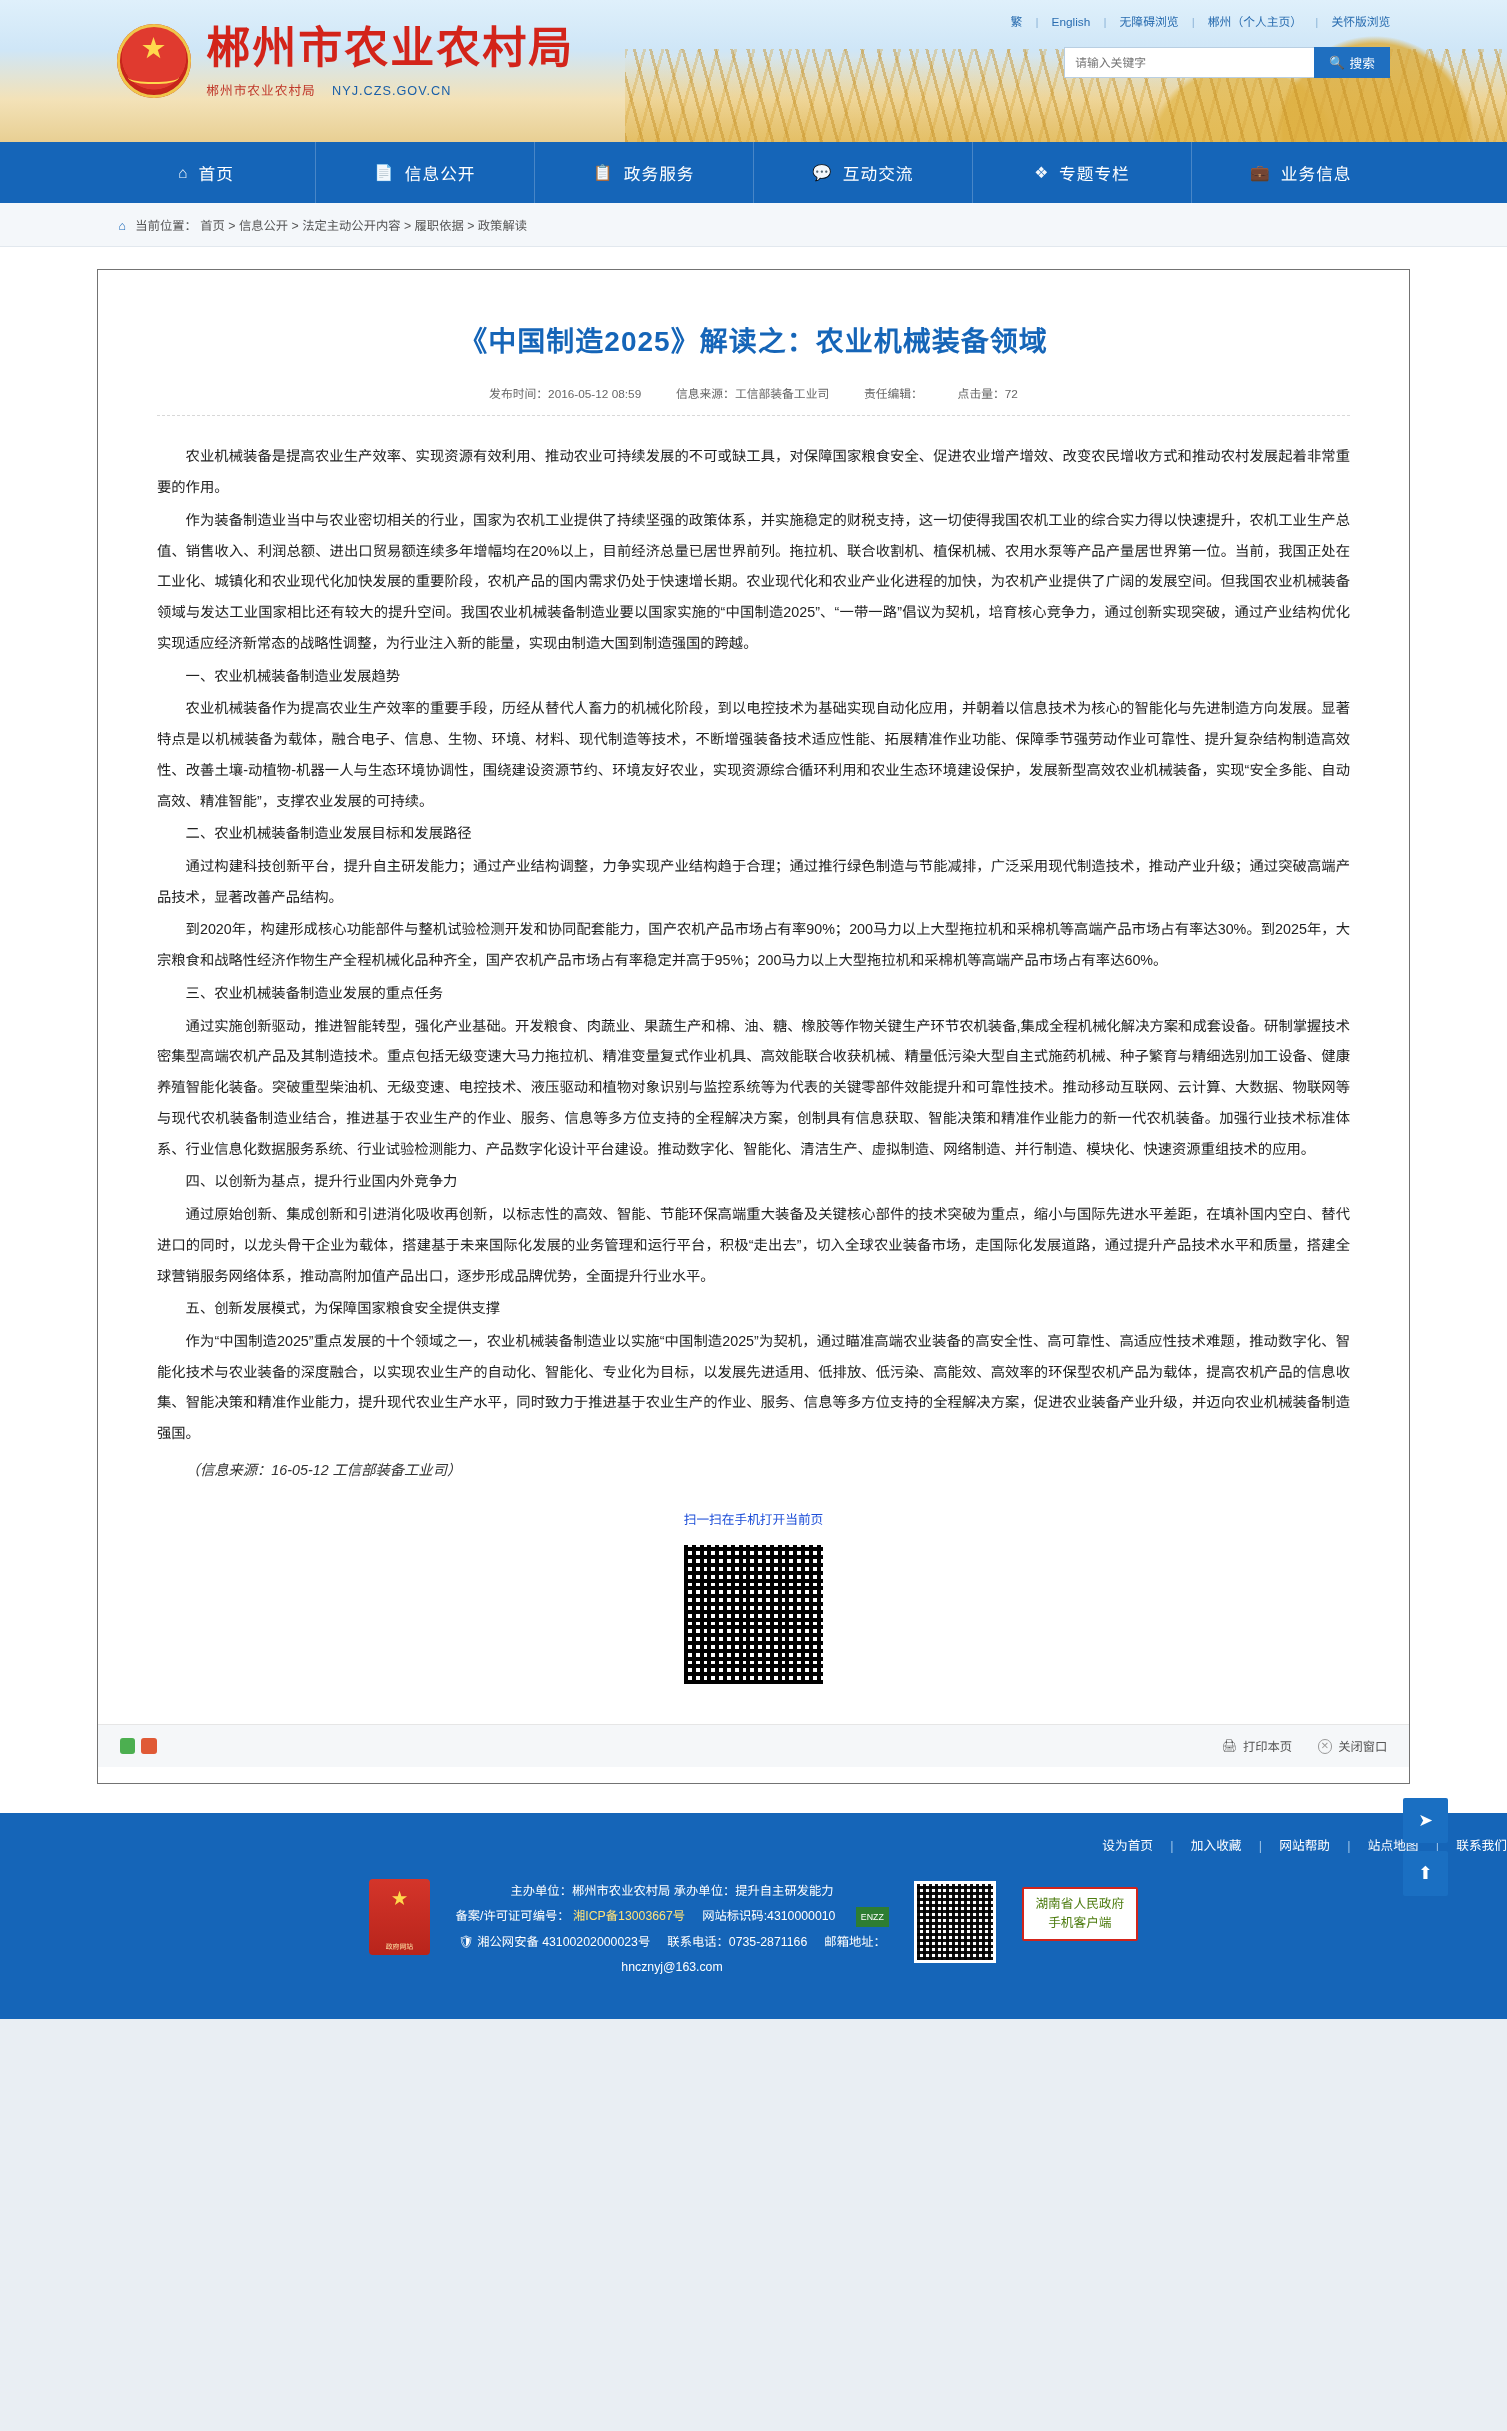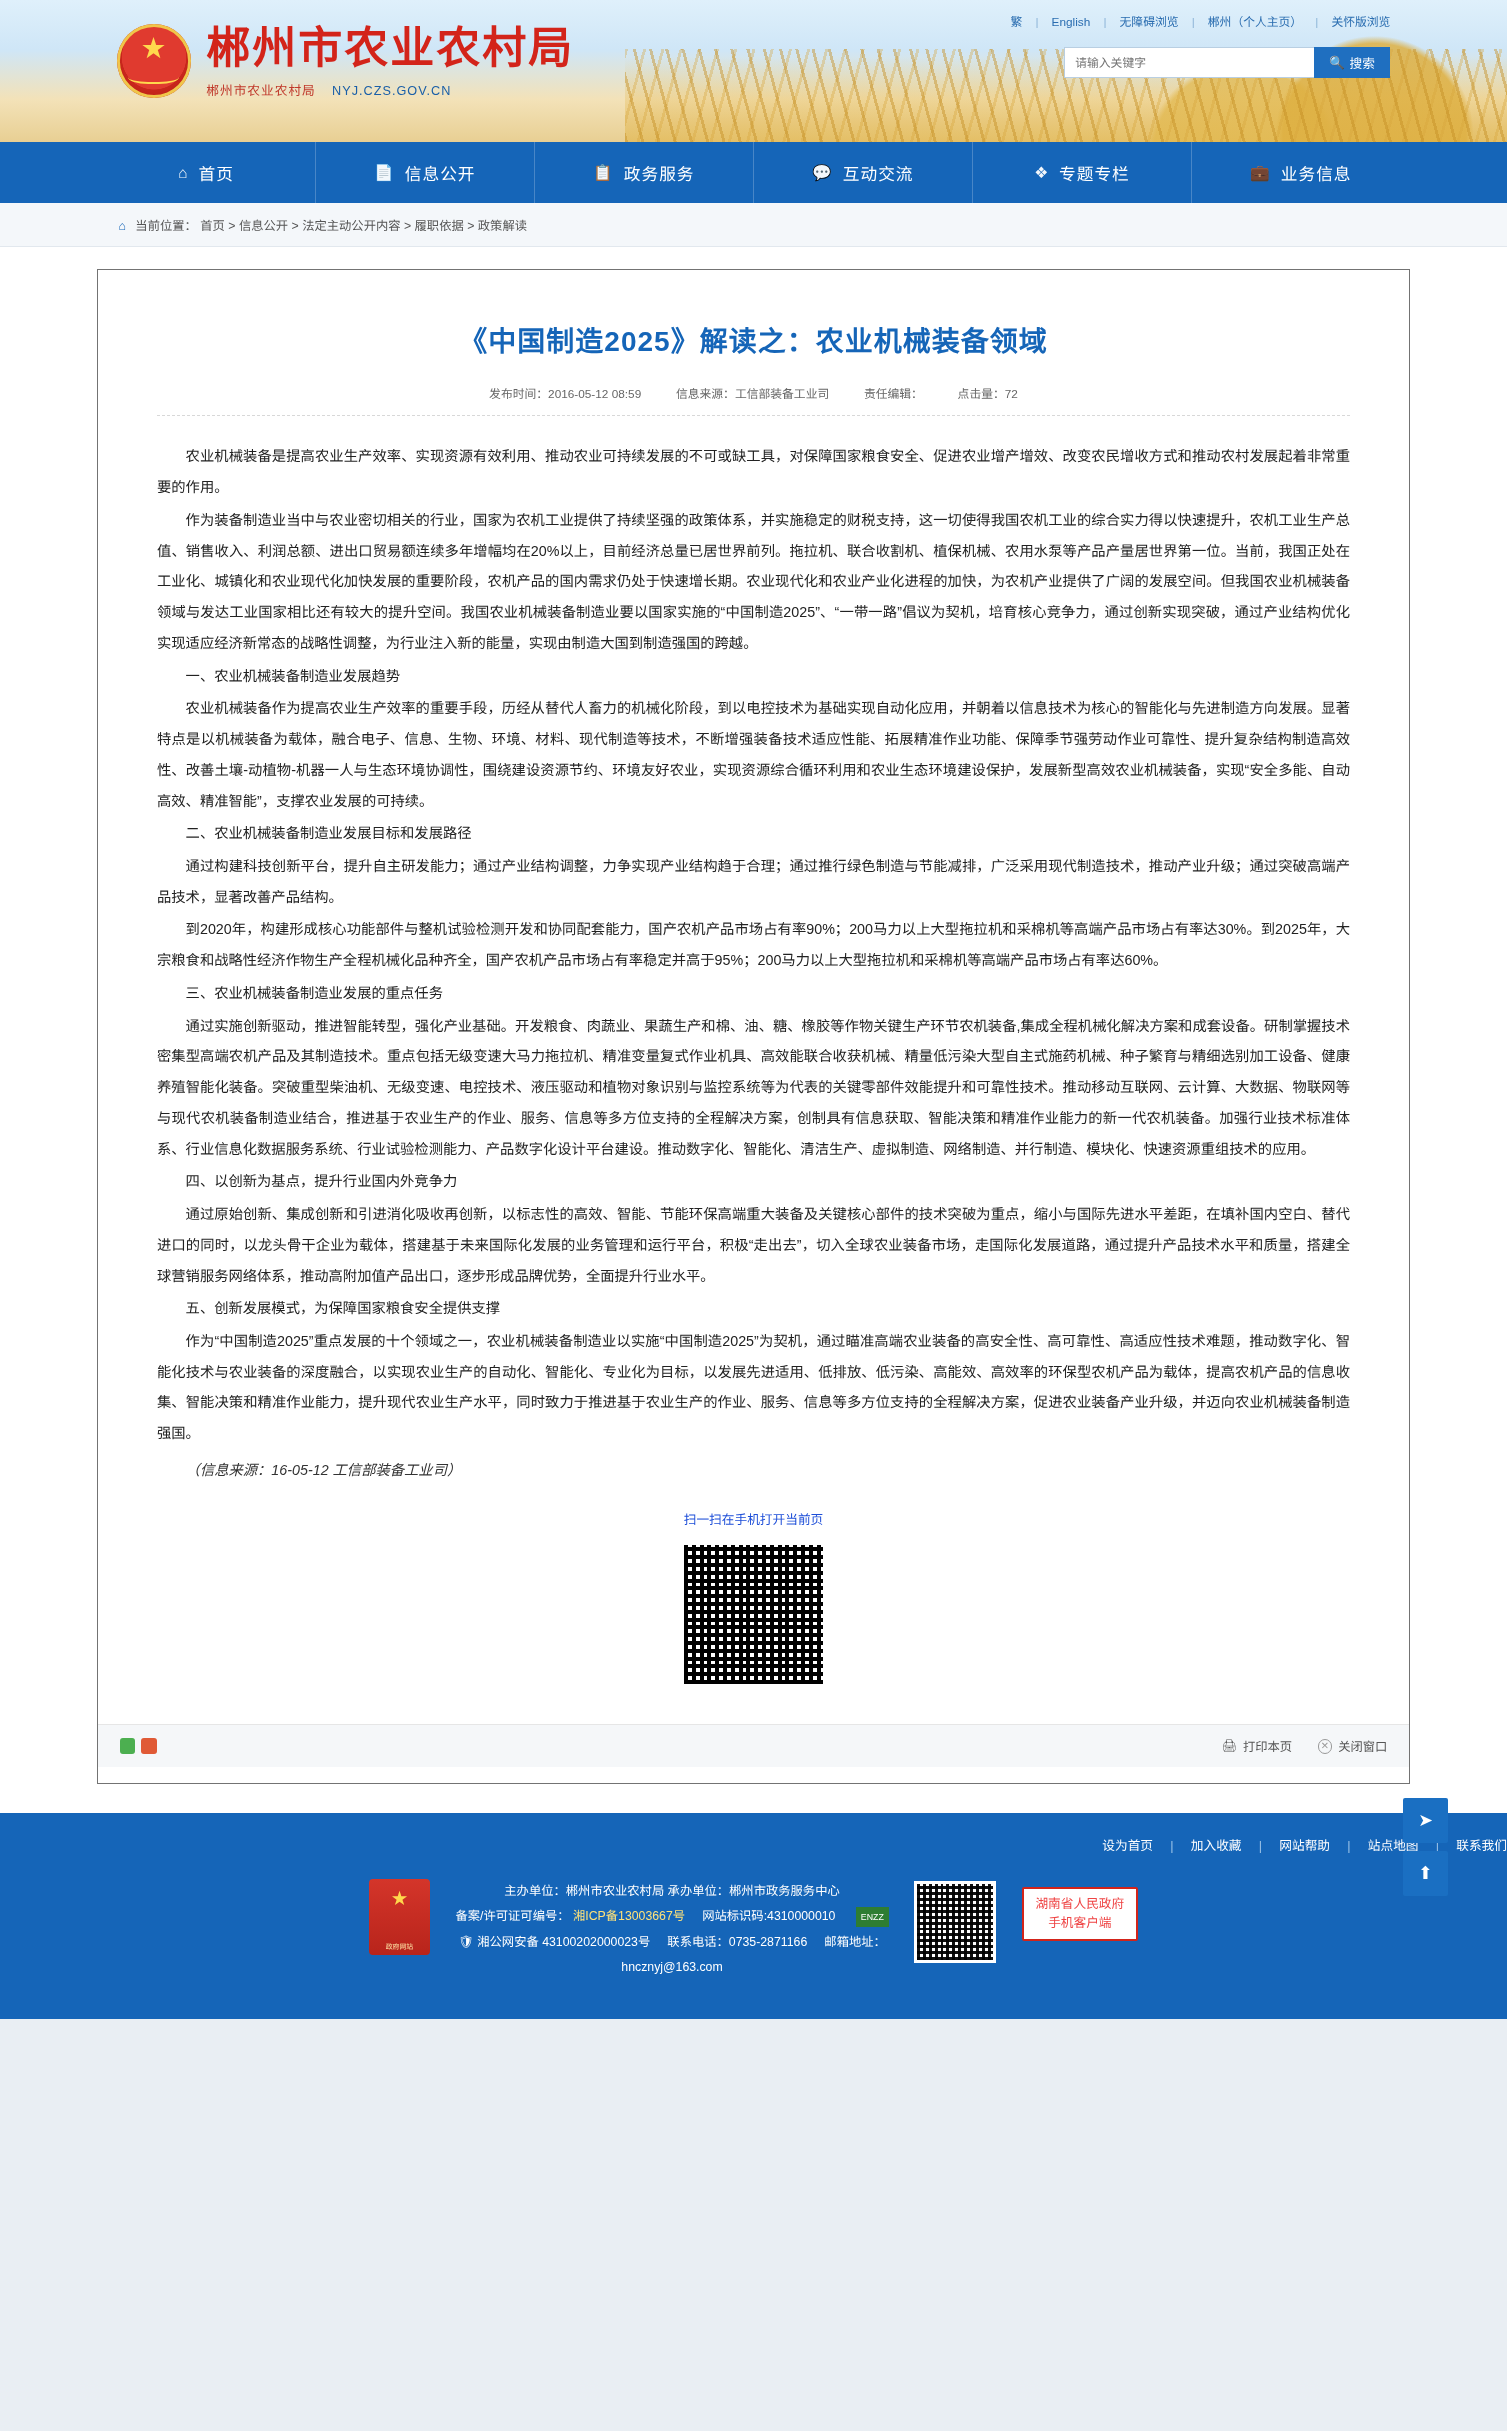--- a/index.html
+++ b/index.html
@@ -159,21 +159,21 @@
     padding:1px 4.9px; border-radius:0; vertical-align:middle; margin-left:17px;
   }
   .foot-qr {
     width:82px; height:82px; margin-top:7.8px;
     background-image:
       repeating-linear-gradient(90deg,#111 0 2.9px,#fff 2.9px 5.9px),
       repeating-linear-gradient(0deg,#111 0 2.9px,#fff 2.9px 5.9px);
     background-blend-mode: multiply; border:3.9px solid #fff;
   }
   .gov-app {
-    margin-top:13.7px; background:#fff; color:#ef4444; border:2px solid #d3241a;
+    margin-top:13.7px; background:#fff; color:#4d7c0f; border:2px solid #d3241a;
     padding:5.9px 11.8px; font-size:12.7px; line-height:1.5; text-align:center; border-radius:2px;
   }
   .side-tools { position:absolute; right:59px; top:-69px; display:flex; flex-direction:column; gap:7.8px; }
   .side-btn {
     width:45px; height:45px; background:#1a6fc2; color:#fff; display:flex;
     align-items:center; justify-content:center; font-size:17.6px; cursor:pointer; border-radius:2px;
   }
   .side-btn.alt { background:#1a6fc2; }
 </style>
 </head>
@@ -328,21 +328,21 @@
   <div class="footer">
     <div class="side-tools">
       <div class="side-btn">➤</div>
       <div class="side-btn alt">⬆</div>
     </div>
     <div class="footer-inner">
       <div class="seal">
         <span class="seal-cap">政府网站</span>
       </div>
       <div class="foot-text">
-        <div>主办单位：郴州市农业农村局   承办单位：郴州市政务服务中心</div>
+        <div>主办单位：郴州市农业农村局   承办单位：提升自主研发能力</div>
         <div>
           <span>备案/许可证可编号：</span>
           <span class="icp">湘ICP备13003667号</span>
           <span style="margin-left:13.7px;">网站标识码:4310000010</span>
           <span class="badge-green">ENZZ</span>
         </div>
         <div>
           <span>🛡</span>
           <span>湘公网安备 43100202000023号</span>
           <span style="margin-left:13.7px;">联系电话：0735-2871166</span>

